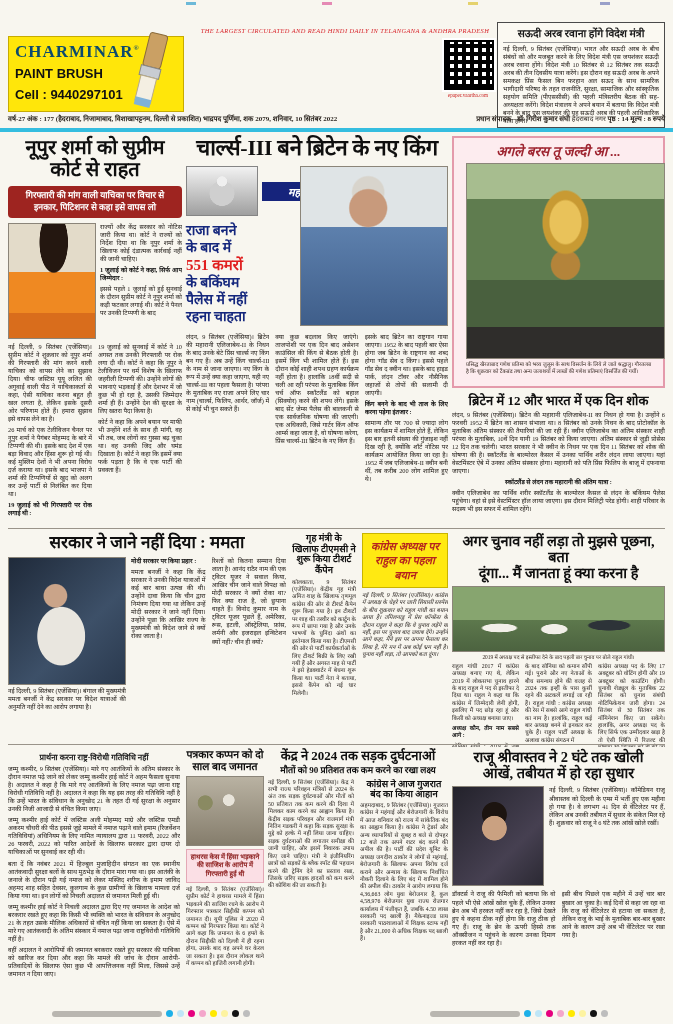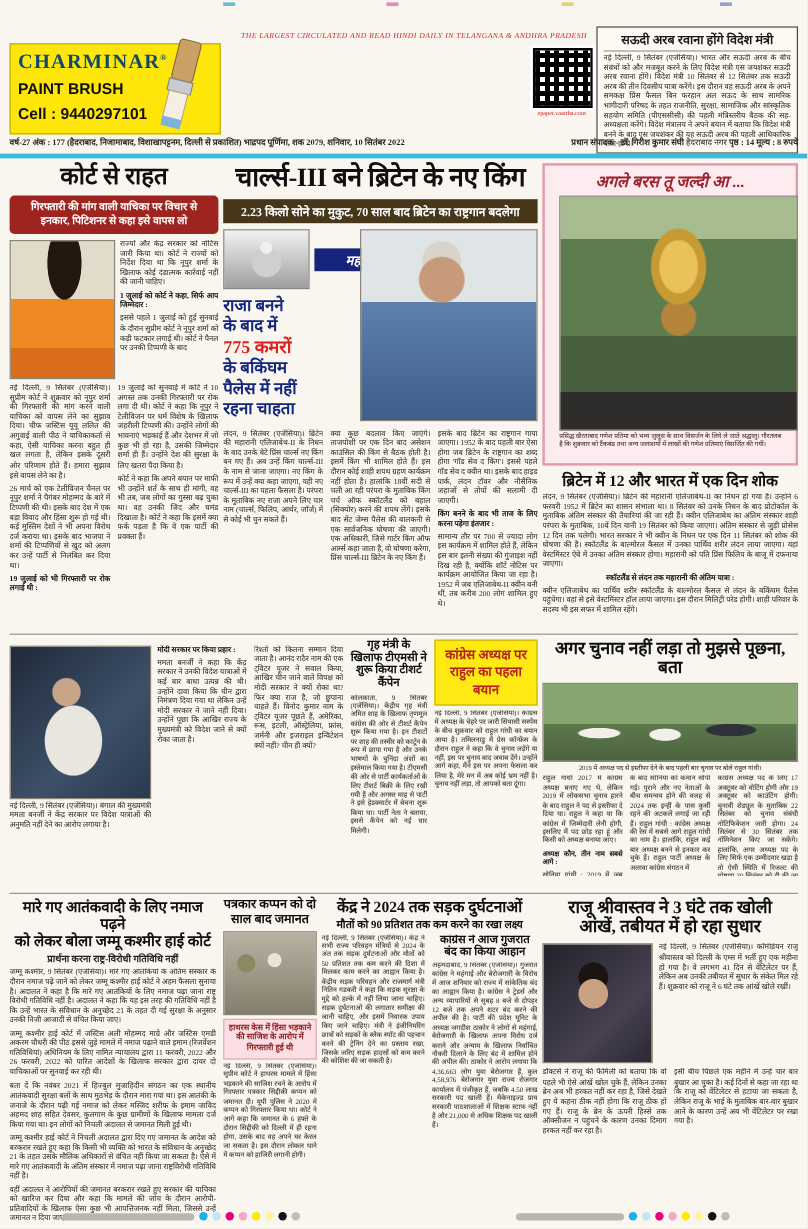--- a/index.html
+++ b/index.html
@@ -103,20 +103,21 @@
       <span class="b">प्रधान संपादक - डॉ. गिरीश कुमार संघी</span>
       <span>हैदराबाद नगर</span>
       <span class="b">पृष्ठ : 14</span>
       <span class="b">मूल्य : 8 रुपये</span>
     </span>
   </div>
   <div class="abs rule-cyan" style="left:0;top:128px;width:673px;height:4px;"></div>
 
   <div class="abs" style="left:8px;top:136px;width:174px;height:390px;">
     <div class="hl ctr" style="font-size:20px;">
+      <div>नूपुर शर्मा को सुप्रीम</div>
       <div>कोर्ट से राहत</div>
     </div>
     <div class="ctr" style="margin-top:5px;background:#9e2420;color:#fff;font-weight:bold;font-size:8.8px;padding:4px 5px;border-radius:4px;line-height:1.35;">गिरफ्तारी की मांग वाली याचिका पर विचार से इनकार, पिटिशनर से कहा इसे वापस लो</div>
     <div style="display:flex;gap:4px;margin-top:5px;">
       <div class="photo ph-nupur" style="width:88px;height:116px;flex:none;"></div>
       <div class="body-txt jt" style="height:116px;">
         <p>राज्यों और केंद्र सरकार को नोटिस जारी किया था। कोर्ट ने राज्यों को निर्देश दिया था कि नूपुर शर्मा के खिलाफ कोई दंडात्मक कार्रवाई नहीं की जानी चाहिए।</p>
         <p class="sub">1 जुलाई को कोर्ट ने कहा, सिर्फ आप जिम्मेदार :</p>
         <p>इससे पहले 1 जुलाई को हुई सुनवाई के दौरान सुप्रीम कोर्ट ने नूपुर शर्मा को कड़ी फटकार लगाई थी। कोर्ट ने पैनल पर उनकी टिप्पणी के बाद</p>
       </div>
@@ -129,29 +130,28 @@
       </div>
       <div class="body-txt jt">
         <p>19 जुलाई को सुनवाई में कोर्ट ने 10 अगस्त तक उनकी गिरफ्तारी पर रोक लगा दी थी। कोर्ट ने कहा कि नूपुर ने टेलीविजन पर धर्म विशेष के खिलाफ जहरीली टिप्पणी की। उन्होंने लोगों की भावनाएं भड़काई हैं और देशभर में जो कुछ भी हो रहा है, उसकी जिम्मेदार शर्मा ही हैं। उन्होंने देश की सुरक्षा के लिए खतरा पैदा किया है।</p>
         <p>कोर्ट ने कहा कि अपने बयान पर माफी भी उन्होंने शर्त के साथ ही मांगी, वह भी तब, जब लोगों का गुस्सा बढ़ चुका था। वह उनकी जिद और घमंड दिखाता है। कोर्ट ने कहा कि इसमें क्या फर्क पड़ता है कि वे एक पार्टी की प्रवक्ता हैं।</p>
       </div>
     </div>
   </div>
 
   <div class="abs" style="left:186px;top:136px;width:262px;height:390px;">
     <div class="hl ctr" style="font-size:22px;letter-spacing:-0.3px;">चार्ल्स-III बने ब्रिटेन के नए किंग</div>
-    <div class="ctr" style="margin-top:5px;background:#46361a;color:#fff;font-weight:bold;font-size:10px;padding:3px 4px;">2.23 किलो सोने का मुकुट, 70 साल बाद ब्रिटेन का राष्ट्रगान बदलेगा</div>
     <div style="position:relative;margin-top:5px;height:162px;">
       <div class="photo ph-queen abs" style="left:0;top:0;width:72px;height:50px;filter:grayscale(1);"></div>
       <div class="abs ctr" style="left:76px;top:16px;width:104px;background:#16247c;color:#fff;font-weight:bold;font-size:11px;padding:2px 0;font-style:italic;">महारानी विदा</div>
       <div class="photo ph-charles abs" style="right:0;top:0;width:148px;height:160px;"></div>
       <div class="abs" style="left:0;top:56px;width:106px;font-weight:bold;color:#15277d;font-size:14px;line-height:1.22;">
         <div>राजा बनने</div>
         <div>के बाद में</div>
-        <div style="color:#e01f1f;font-size:15px;">775 कमरों</div>
+        <div style="color:#e01f1f;font-size:15px;">551 कमरों</div>
         <div>के बकिंघम</div>
         <div>पैलेस में नहीं</div>
         <div>रहना चाहता</div>
       </div>
     </div>
     <div class="colwrap" style="margin-top:5px;height:158px;">
       <div class="body-txt jt">
           <p>लंदन, 9 सितंबर (एजेंसिया)। ब्रिटेन की महारानी एलिजाबेथ-II के निधन के बाद उनके बेटे प्रिंस चार्ल्स नए किंग बन गए हैं। अब उन्हें किंग चार्ल्स-III के नाम से जाना जाएगा। नए किंग के रूप में उन्हें क्या कहा जाएगा, यही नए चार्ल्स-III का पहला फैसला है। परंपरा के मुताबिक नए राजा अपने लिए चार नाम (चार्ल्स, फिलिप, आर्थर, जॉर्ज) में से कोई भी चुन सकते हैं।</p>
         </div>
       <div class="body-txt jt">
@@ -177,20 +177,21 @@
       <p>लंदन, 9 सितंबर (एजेंसिया)। ब्रिटेन की महारानी एलिजाबेथ-II का निधन हो गया है। उन्होंने 6 फरवरी 1952 में ब्रिटेन का शासन संभाला था। 8 सितंबर को उनके निधन के बाद प्रोटोकॉल के मुताबिक अंतिम संस्कार की तैयारियां की जा रही हैं। क्वीन एलिजाबेथ का अंतिम संस्कार शाही परंपरा के मुताबिक, 10वें दिन यानी 19 सितंबर को किया जाएगा। अंतिम संस्कार से जुड़ी प्रोसेस 12 दिन तक चलेगी। भारत सरकार ने भी क्वीन के निधन पर एक दिन 11 सितंबर को शोक की घोषणा की है। स्कॉटलैंड के बाल्मोरल कैसल में उनका पार्थिव शरीर लंदन लाया जाएगा। यहां वेस्टमिंस्टर ऐबे में उनका अंतिम संस्कार होगा। महारानी को पति प्रिंस फिलिप के बाजू में दफनाया जाएगा।</p>
       <p class="sub ctr">स्कॉटलैंड से लंदन तक महारानी की अंतिम यात्रा :</p>
       <p>क्वीन एलिजाबेथ का पार्थिव शरीर स्कॉटलैंड के बाल्मोरल कैसल से लंदन के बकिंघम पैलेस पहुंचेगा। वहां से इसे वेस्टमिंस्टर हॉल लाया जाएगा। इस दौरान मिलिट्री परेड होगी। शाही परिवार के सदस्य भी इस सफर में शामिल रहेंगे।</p>
     </div>
   </div>
 
   <div class="abs" style="left:8px;top:528px;width:657px;border-top:1px solid #9a948a;"></div>
 
   <div class="abs" style="left:8px;top:533px;width:278px;height:208px;">
     <div class="hl ctr" style="font-size:17px;">
+      <div>सरकार ने जाने नहीं दिया : ममता</div>
     </div>
     <div style="display:flex;gap:5px;margin-top:5px;">
       <div style="width:118px;flex:none;">
         <div class="photo ph-mamata" style="width:118px;height:128px;"></div>
         <div class="body-txt jt" style="height:28px;margin-top:2px;">
           <p>नई दिल्ली, 9 सितंबर (एजेंसिया)। बंगाल की मुख्यमंत्री ममता बनर्जी ने केंद्र सरकार पर विदेश यात्राओं की अनुमति नहीं देने का आरोप लगाया है।</p>
         </div>
       </div>
       <div class="colwrap" style="height:160px;flex:1;">
         <div class="body-txt jt">
@@ -204,30 +205,31 @@
     </div>
   </div>
 
   <div class="abs" style="left:292px;top:533px;width:64px;height:208px;">
     <div class="hl ctr" style="font-size:9.5px;">गृह मंत्री के खिलाफ टीएमसी ने शुरू किया टीशर्ट कैंपेन</div>
     <div class="body-txt jt" style="margin-top:3px;height:158px;font-size:5.8px;">
       <p>कोलकाता, 9 सितंबर (एजेंसिया)। केंद्रीय गृह मंत्री अमित शाह के खिलाफ तृणमूल कांग्रेस की ओर से टीशर्ट कैंपेन शुरू किया गया है। इन टीशर्टों पर शाह की तस्वीर को कार्टून के रूप में छापा गया है और उनके भाषणों के चुनिंदा अंशों का इस्तेमाल किया गया है। टीएमसी की ओर से पार्टी कार्यकर्ताओं के लिए टीशर्ट बिक्री के लिए रखी गयी हैं और अगस्त माह से पार्टी ने इसे हेडक्वार्टर में बेचना शुरू किया था। पार्टी नेता ने बताया, इससे कैंपेन को नई धार मिलेगी।</p>
     </div>
   </div>
 
-  <div class="abs" style="left:362px;top:533px;width:86px;height:208px;">
+  <div class="abs" style="left:362px;top:533px;width:86px;height:208px;font-style:italic;">
     <div class="ctr b" style="background:#ffe912;border:1px solid #c9b400;color:#b5231f;font-size:11px;line-height:1.3;padding:5px 3px;">कांग्रेस अध्यक्ष पर राहुल का पहला बयान</div>
     <div class="body-txt jt" style="margin-top:4px;height:138px;font-size:5.8px;">
       <p>नई दिल्ली, 9 सितंबर (एजेंसिया)। कांग्रेस में अध्यक्ष के चेहरे पर जारी सियासी सस्पेंस के बीच शुक्रवार को राहुल गांधी का बयान आया है। तमिलनाडु में प्रेस कॉन्फ्रेंस के दौरान राहुल ने कहा कि वे चुनाव लड़ेंगे या नहीं, इस पर चुनाव बाद जवाब देंगे। उन्होंने आगे कहा, मैंने इस पर अपना फैसला कर लिया है, मेरे मन में अब कोई भ्रम नहीं है। चुनाव नहीं लड़ा, तो आपको बता दूंगा।</p>
     </div>
   </div>
 
   <div class="abs" style="left:452px;top:533px;width:213px;height:208px;">
     <div class="hl ctr" style="font-size:14.5px;">
       <div>अगर चुनाव नहीं लड़ा तो मुझसे पूछना, बता</div>
+      <div>दूंगा... मैं जानता हूं क्या करना है</div>
     </div>
     <div class="photo ph-rahul" style="width:213px;height:66px;margin-top:4px;"></div>
     <div style="font-size:5.4px;color:#33261f;margin-top:1px;" class="ctr">2019 में अध्यक्ष पद से इस्तीफा देने के बाद पहली बार चुनाव पर बोले राहुल गांधी।</div>
     <div class="colwrap" style="margin-top:2px;height:84px;">
       <div class="body-txt jt" style="font-size:5.8px;">
         <p>राहुल गांधी 2017 में कांग्रेस अध्यक्ष बनाए गए थे, लेकिन 2019 में लोकसभा चुनाव हारने के बाद राहुल ने पद से इस्तीफा दे दिया था। राहुल ने कहा था कि कांग्रेस में जिम्मेदारी लेनी होगी, इसलिए मैं पद छोड़ रहा हूं और किसी को अध्यक्ष बनाया जाए।</p>
         <p class="sub">अध्यक्ष कौन, तीन नाम सबसे आगे :</p>
         <p>सोनिया गांधी : 2019 में जब राहुल ने कुर्सी छोड़ी तो पार्टी में</p>
       </div>
       <div class="body-txt jt" style="font-size:5.8px;">
@@ -235,24 +237,20 @@
         </div>
       <div class="body-txt jt" style="font-size:5.8px;">
           <p>कांग्रेस अध्यक्ष पद के लिए 17 अक्टूबर को वोटिंग होगी और 19 अक्टूबर को काउंटिंग होगी। चुनावी शेड्यूल के मुताबिक 22 सितंबर को चुनाव संबंधी नोटिफिकेशन जारी होगा। 24 सितंबर से 30 सितंबर तक नॉमिनेशन किए जा सकेंगे। हालांकि, अगर अध्यक्ष पद के लिए सिर्फ एक उम्मीदवार खड़ा है तो ऐसी स्थिति में रिजल्ट की घोषणा 30 सितंबर को ही की जा सकती है।</p>
         </div>
     </div>
   </div>
 
   <div class="abs" style="left:8px;top:744px;width:657px;border-top:1px solid #9a948a;"></div>
 
   <div class="abs" style="left:8px;top:749px;width:172px;height:258px;">
-    <div class="hl ctr" style="font-size:12.5px;">
-      <div>मारे गए आतंकवादी के लिए नमाज पढ़ने</div>
-      <div>को लेकर बोला जम्मू कश्मीर हाई कोर्ट</div>
-    </div>
     <div class="ctr b" style="font-size:8px;margin-top:2px;color:#222;">प्रार्थना करना राष्ट्र-विरोधी गतिविधि नहीं</div>
     <div class="body-txt jt" style="margin-top:3px;height:214px;">
       <p>जम्मू कश्मीर, 9 सितंबर (एजेंसिया)। मारे गए आतंकियों के अंतिम संस्कार के दौरान नमाज पढ़े जाने को लेकर जम्मू कश्मीर हाई कोर्ट ने अहम फैसला सुनाया है। अदालत ने कहा है कि मारे गए आतंकियों के लिए नमाज पढ़ा जाना राष्ट्र विरोधी गतिविधि नहीं है। अदालत ने कहा कि यह इस तरह की गतिविधि नहीं है कि उन्हें भारत के संविधान के अनुच्छेद 21 के तहत दी गई सुरक्षा के अनुसार उनकी निजी आजादी से वंचित किया जाए।</p>
       <p>जम्मू कश्मीर हाई कोर्ट में जस्टिस अली मोहम्मद माग्रे और जस्टिस एमडी अकरम चौधरी की पीठ इससे जुड़े मामले में नमाज पढ़ाने वाले इमाम (रिजर्वेशन गतिविधियां) अधिनियम के लिए नामित न्यायालय द्वारा 11 फरवरी, 2022 और 26 फरवरी, 2022 को पारित आदेशों के खिलाफ सरकार द्वारा दायर दो याचिकाओं पर सुनवाई कर रही थी।</p>
       <p>बता दें कि नवंबर 2021 में हिज्बुल मुजाहिदीन संगठन का एक स्थानीय आतंकवादी सुरक्षा बलों के साथ मुठभेड़ के दौरान मारा गया था। इस आतंकी के जनाजे के दौरान पढ़ी गई नमाज को लेकर मस्जिद शरीफ के इमाम जाविद अहमद शाह सहित देवसर, कुलगाम के कुछ ग्रामीणों के खिलाफ मामला दर्ज किया गया था। इन लोगों को निचली अदालत से जमानत मिली हुई थी।</p>
       <p>जम्मू कश्मीर हाई कोर्ट ने निचली अदालत द्वारा दिए गए जमानत के आदेश को बरकरार रखते हुए कहा कि किसी भी व्यक्ति को भारत के संविधान के अनुच्छेद 21 के तहत उसके मौलिक अधिकारों से वंचित नहीं किया जा सकता है। ऐसे में मारे गए आतंकवादी के अंतिम संस्कार में नमाज पढ़ा जाना राष्ट्रविरोधी गतिविधि नहीं है।</p>
       <p>वहीं अदालत ने आरोपियों की जमानत बरकरार रखते हुए सरकार की याचिका को खारिज कर दिया और कहा कि मामले की जांच के दौरान आरोपी-प्रतिवादियों के खिलाफ ऐसा कुछ भी आपत्तिजनक नहीं मिला, जिससे उन्हें जमानत न दिया जाए।</p>
     </div>
   </div>
 
@@ -282,21 +280,21 @@
         </div>
         <div class="body-txt jt" style="margin-top:2px;height:190px;font-size:5.8px;">
           <p>अहमदाबाद, 9 सितंबर (एजेंसिया)। गुजरात कांग्रेस ने महंगाई और बेरोजगारी के विरोध में आज शनिवार को राज्य में सांकेतिक बंद का आह्वान किया है। कांग्रेस ने ट्रेडर्स और अन्य व्यापारियों से सुबह 8 बजे से दोपहर 12 बजे तक अपने शटर बंद करने की अपील की है। पार्टी की प्रदेश यूनिट के अध्यक्ष जगदीश ठाकोर ने लोगों से महंगाई, बेरोजगारी के खिलाफ अपना विरोध दर्ज कराने और अन्याय के खिलाफ निर्वाचित नौकरी दिलाने के लिए बंद में शामिल होने की अपील की। ठाकोर ने आरोप लगाया कि 4,36,663 लोग युवा बेरोजगार हैं, कुल 4,58,976 बेरोजगार युवा राज्य रोजगार कार्यालय में पंजीकृत हैं, जबकि 4.50 लाख सरकारी पद खाली हैं। मैकेनाइज्ड प्राय सरकारी पाठशालाओं में शिक्षक स्टाफ नहीं है और 21,000 से अधिक शिक्षक पद खाली हैं।</p>
         </div>
       </div>
     </div>
   </div>
 
   <div class="abs" style="left:452px;top:749px;width:213px;height:258px;">
     <div class="hl ctr" style="font-size:14.5px;">
-      <div>राजू श्रीवास्तव ने 3 घंटे तक खोली</div>
+      <div>राजू श्रीवास्तव ने 2 घंटे तक खोली</div>
       <div>आंखें, तबीयत में हो रहा सुधार</div>
     </div>
     <div style="display:flex;gap:5px;margin-top:5px;">
       <div class="photo ph-raju" style="width:92px;height:100px;flex:none;"></div>
       <div class="body-txt jt" style="height:100px;">
         <p>नई दिल्ली, 9 सितंबर (एजेंसिया)। कॉमेडियन राजू श्रीवास्तव को दिल्ली के एम्स में भर्ती हुए एक महीना हो गया है। वे लगभग 41 दिन से वेंटिलेटर पर हैं, लेकिन अब उनकी तबीयत में सुधार के संकेत मिल रहे हैं। शुक्रवार को राजू ने 6 घंटे तक आंखें खोले रखीं।</p>
       </div>
     </div>
     <div class="colwrap" style="margin-top:4px;height:112px;">
       <div class="body-txt jt">

